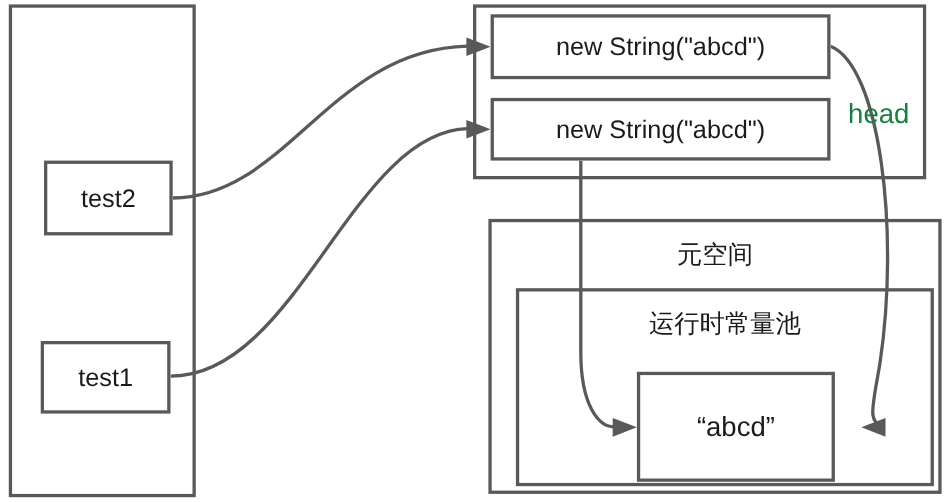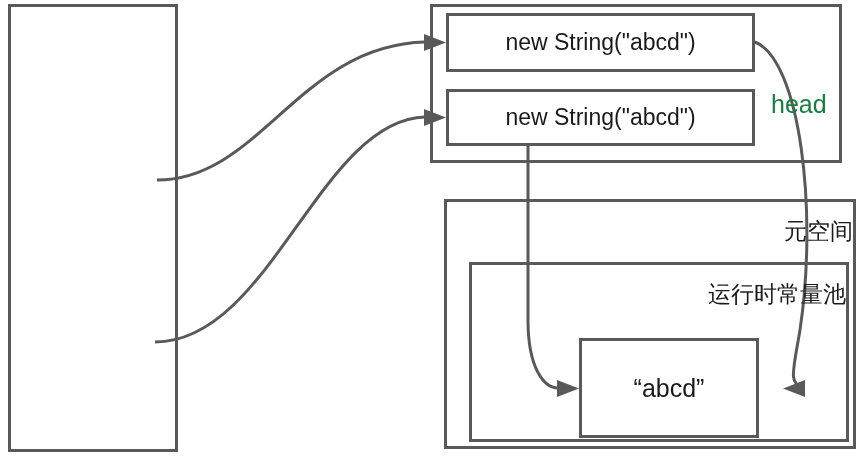--- a/index.html
+++ b/index.html
@@ -26,21 +26,21 @@
     color: #1a1a1a;
   }
   .container-box {
     background: transparent;
   }
   .label-top {
     position: absolute;
     left: 0;
     right: 0;
     top: 14px;
-    text-align: right;
+    text-align: center;
     color: #1a1a1a;
   }
   .free-label {
     position: absolute;
     color: #15803d;
     white-space: nowrap;
   }
   #stack-frame      { left: 8px;   top: 4px;    width: 170px; height: 448px; }
   #var-test2        { left: 40px;  top: 146px;  width: 117px; height: 68px;  font-size: 23px; }
   #var-test1        { left: 37px;  top: 310px;  width: 118px; height: 66px;  font-size: 23px; }
@@ -84,20 +84,26 @@
       <polygon points="557,380 579,388.5 557,397"></polygon>
     </g>
 
     <g>
       <path d="M 755 42 C 800 60 818 210 800 330 C 793 372 788 384 804 388"></path>
       <polygon points="805,380 783,388.5 805,397"></polygon>
     </g>
   </svg>
 
   <div class="box container-box" id="stack-frame"></div>
+  <div class="box" id="var-test2">
+    <span>test2</span>
+  </div>
+  <div class="box" id="var-test1">
+    <span>test1</span>
+  </div>
 
   <div class="box container-box" id="heap-region"></div>
   <div class="box" id="heap-obj-1">
     <span>new String("abcd")</span>
   </div>
   <div class="box" id="heap-obj-2">
     <span>new String("abcd")</span>
   </div>
   <div class="free-label" id="head-label">head</div>
 

